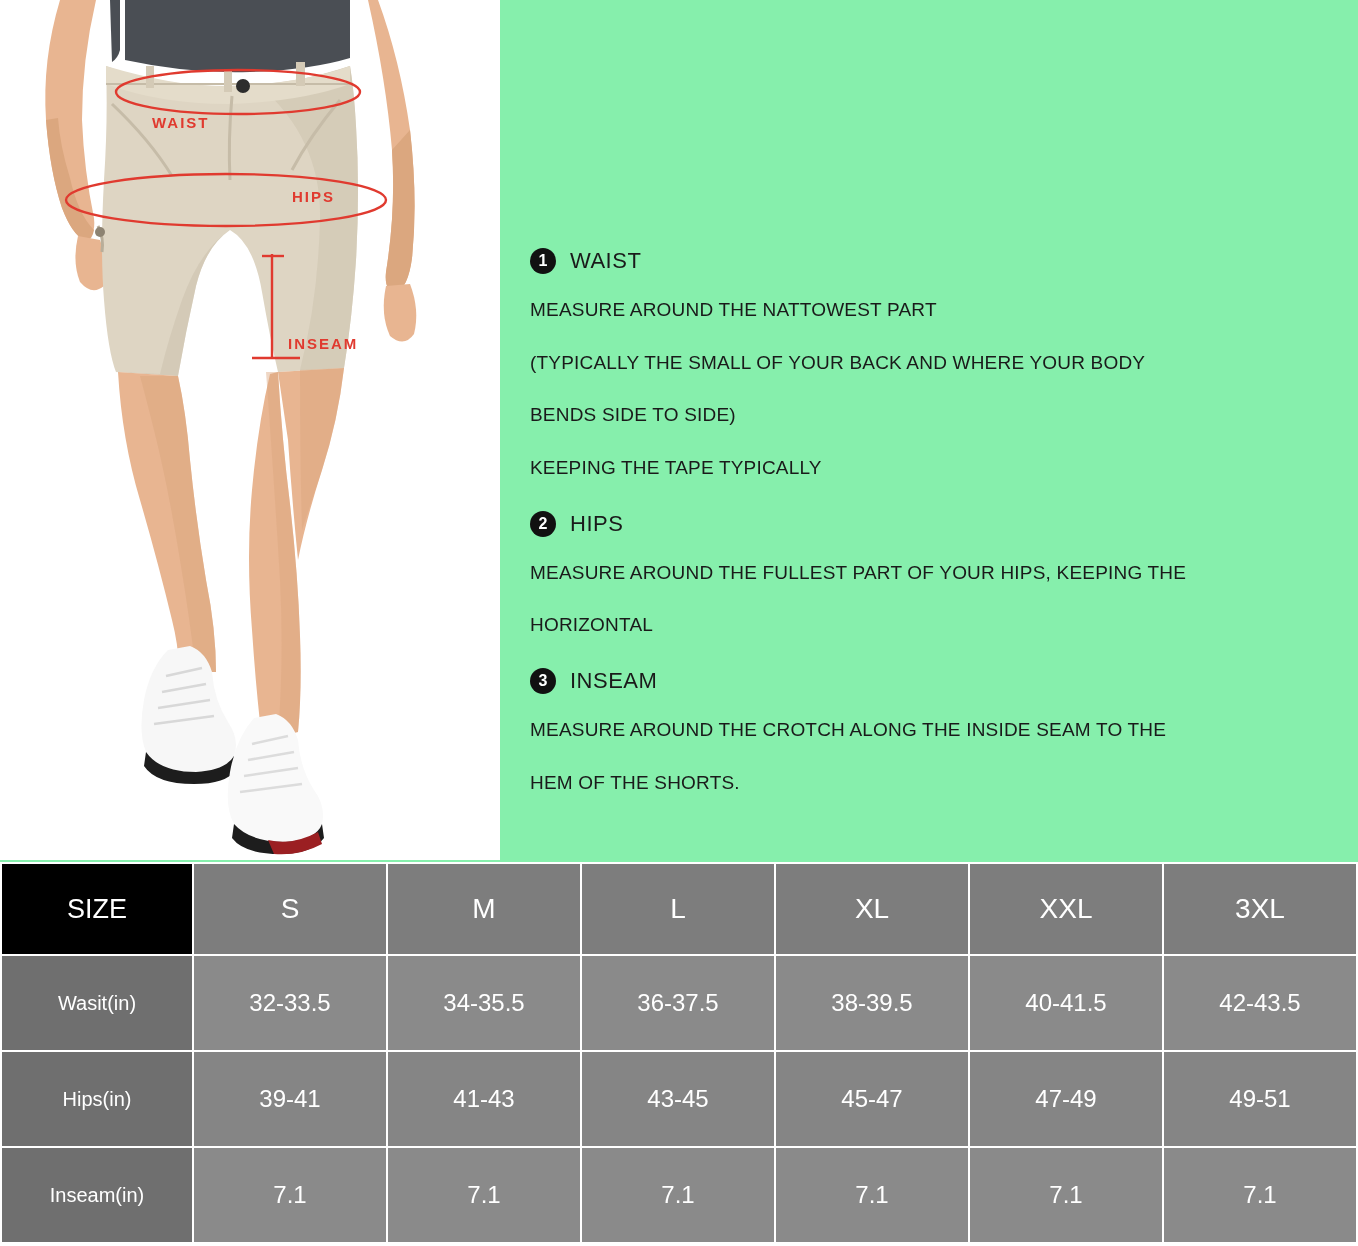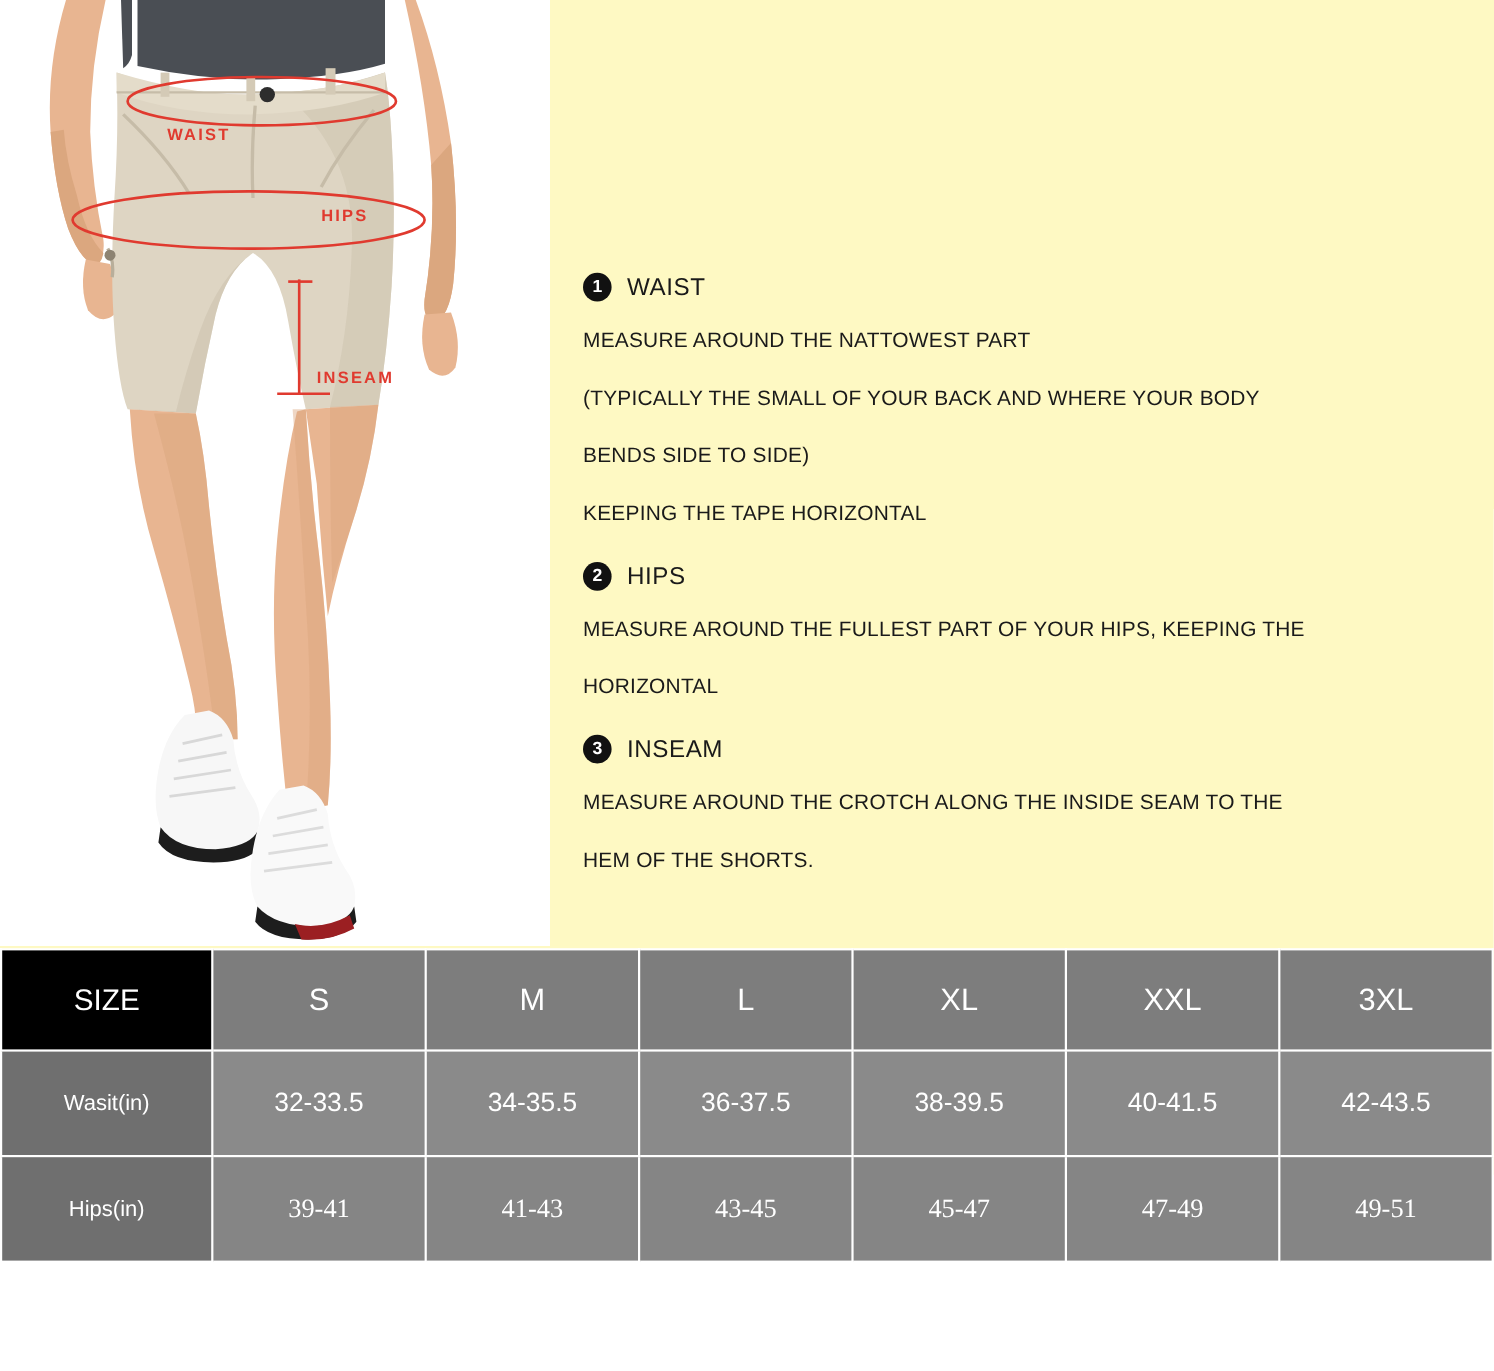--- a/index.html
+++ b/index.html
@@ -7,21 +7,21 @@
     margin: 0; padding: 0;
     width: 1358px; height: 1246px;
     background: #ffffff;
     font-family: "Liberation Sans", sans-serif;
     overflow: hidden;
   }
   #page {
     position: relative;
     width: 1358px;
     height: 1068px;
-    background: #fef9c3;
+    background: #86efac;
   }
 
   
   #illustration {
     position: absolute;
     left: 0; top: 0;
     width: 500px; height: 860px;
     overflow: hidden;
   }
   .figure-svg { position: absolute; left: 0; top: 0; }
@@ -111,21 +111,21 @@
     font-size: 20px;
     height: 96px;
     width: 192px;
   }
   .data-cell {
     background: #8a8a8a;
     font-size: 24px;
     height: 96px;
   }
   tr.alt .row-label { background: #6f6f6f; }
-  tr.alt .data-cell { background: #858585; font-family: Liberation Serif, serif; }
+  tr.alt .data-cell { background: #858585; }
 </style>
 </head>
 <body>
 
 <div id="page">
 
   <div id="illustration">
     <svg class="figure-svg" width="500" height="860" viewBox="0 0 500 860">
 
       <rect x="0" y="0" width="500" height="860" fill="#ffffff"></rect>
@@ -238,21 +238,21 @@
 
     <div class="step">
       <div class="step-head">
         <div class="step-num">1</div>
         <div class="step-title">WAIST</div>
       </div>
       <div class="step-body">
         <div>MEASURE AROUND THE NATTOWEST PART</div>
         <div>(TYPICALLY THE SMALL OF YOUR BACK AND WHERE YOUR BODY</div>
         <div>BENDS SIDE TO SIDE)</div>
-        <div>KEEPING THE TAPE HORIZONTAL</div>
+        <div>KEEPING THE TAPE TYPICALLY</div>
       </div>
     </div>
 
     <div class="step">
       <div class="step-head">
         <div class="step-num">2</div>
         <div class="step-title">HIPS</div>
       </div>
       <div class="step-body">
         <div>MEASURE AROUND THE FULLEST PART OF YOUR HIPS, KEEPING THE</div>
@@ -295,16 +295,25 @@
       </tr>
       <tr class="alt">
         <td class="row-label">Hips(in)</td>
         <td class="data-cell">39-41</td>
         <td class="data-cell">41-43</td>
         <td class="data-cell">43-45</td>
         <td class="data-cell">45-47</td>
         <td class="data-cell">47-49</td>
         <td class="data-cell">49-51</td>
       </tr>
+      <tr>
+        <td class="row-label">Inseam(in)</td>
+        <td class="data-cell">7.1</td>
+        <td class="data-cell">7.1</td>
+        <td class="data-cell">7.1</td>
+        <td class="data-cell">7.1</td>
+        <td class="data-cell">7.1</td>
+        <td class="data-cell">7.1</td>
+      </tr>
     </tbody>
   </table>
 
 </div>
 
 </body></html>

